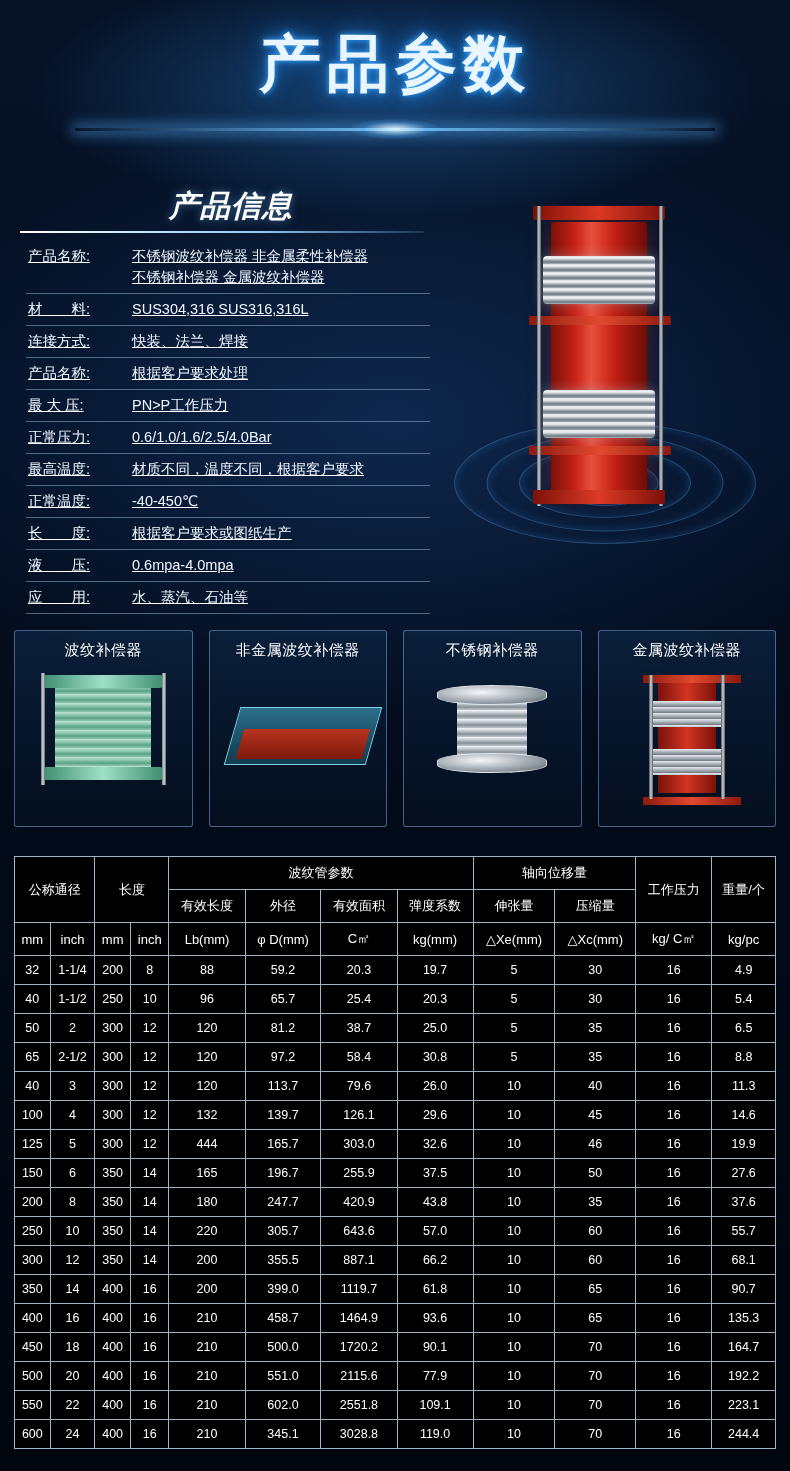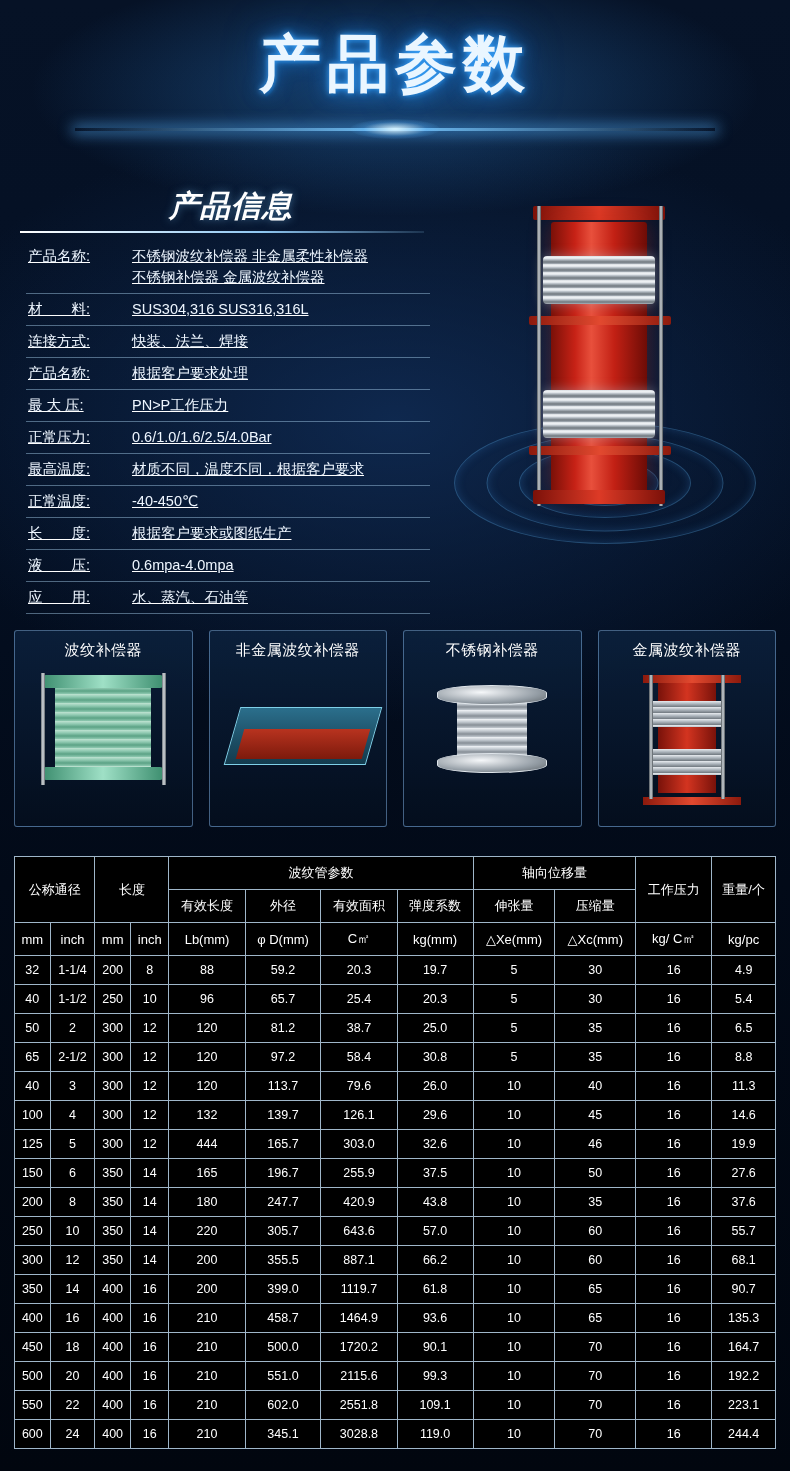--- a/index.html
+++ b/index.html
@@ -655,21 +655,21 @@
             <td>164.7</td>
           </tr>
           <tr>
             <td>500</td>
             <td>20</td>
             <td>400</td>
             <td>16</td>
             <td>210</td>
             <td>551.0</td>
             <td>2115.6</td>
-            <td>99.3</td>
+            <td>77.9</td>
             <td>10</td>
             <td>70</td>
             <td>16</td>
             <td>192.2</td>
           </tr>
           <tr>
             <td>550</td>
             <td>22</td>
             <td>400</td>
             <td>16</td>

